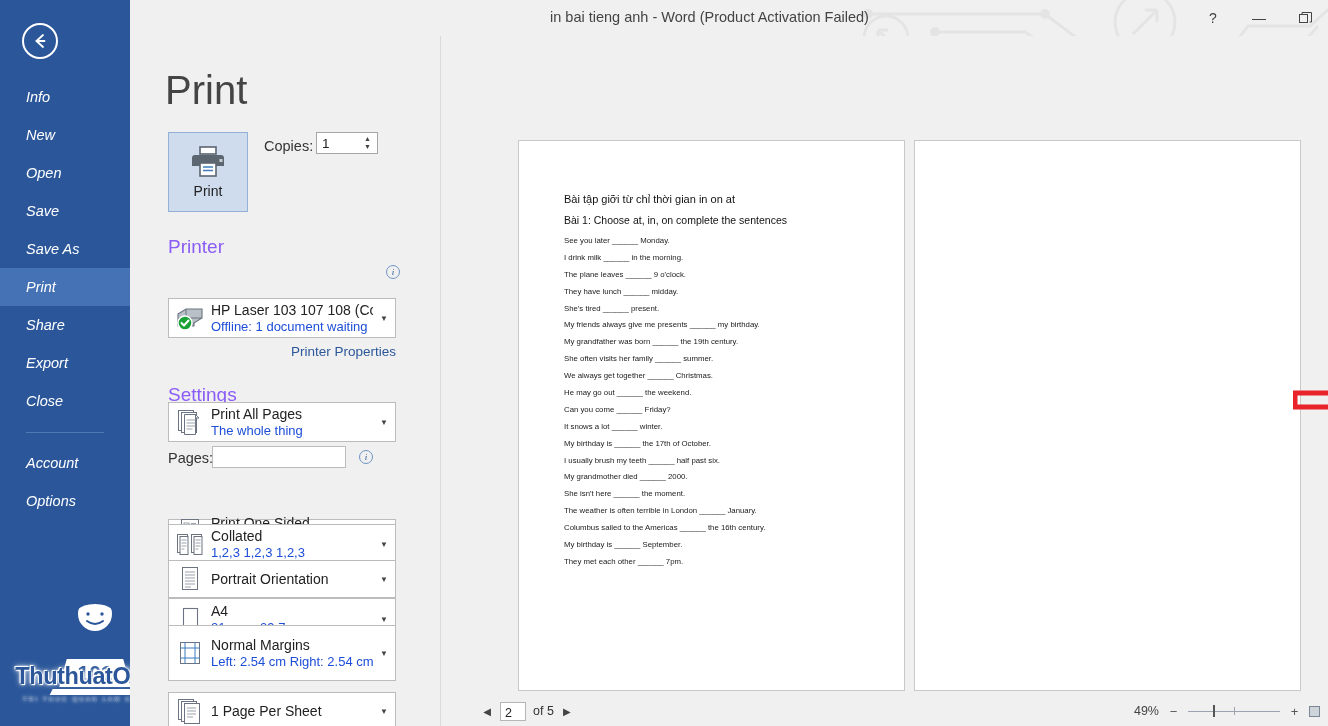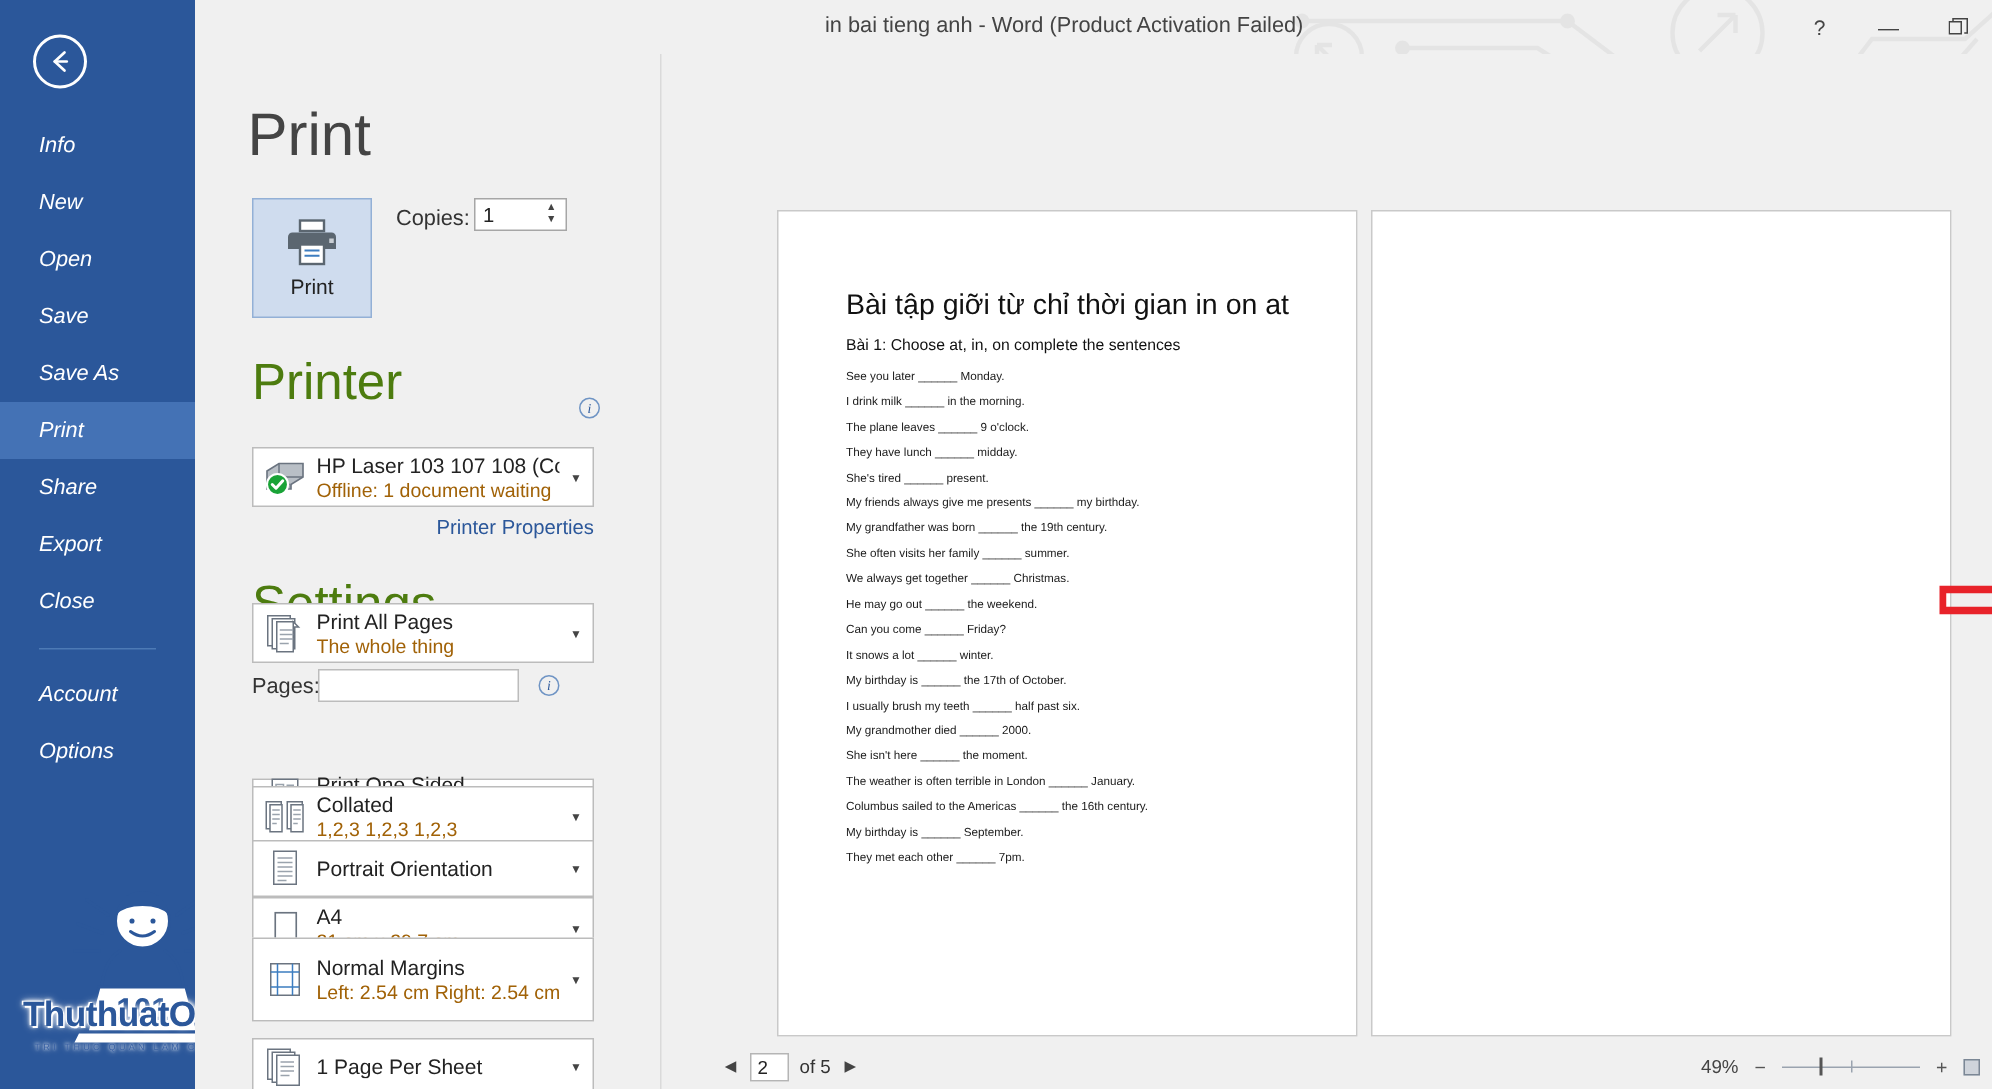--- a/index.html
+++ b/index.html
@@ -77,35 +77,35 @@
     background: #fff; border: 1px solid #a6a6a6; display: flex; align-items: center;
   }
   .spin input {
     width: 42px; border: 0; outline: 0; background: transparent;
     font-size: 13.5px; color: #222; padding-left: 5px;
     font-family: "Liberation Sans", sans-serif;
   }
   .spin-arrows { margin-left: auto; display: flex; flex-direction: column; width: 16px; padding-right: 3px; }
   .spin-arrows span { font-size: 7px; line-height: 8px; color: #444; text-align: center; }
 
-  .sect-h { position: absolute; font-size: 34px; color: #4d7c0f; font-weight: 300; }
+  .sect-h { position: absolute; font-size: 19px; color: #8b5cf6; font-weight: 300; }
   .info-i {
     position: absolute; width: 14px; height: 14px; border-radius: 50%;
     border: 1px solid #6f94c4; color: #2b579a; font-size: 9px; font-style: italic;
     display: flex; align-items: center; justify-content: center; font-family: "Liberation Serif", serif;
   }
 
   .combo {
     position: absolute; left: 38px; width: 228px; background: #fff;
     border: 1px solid #bcbcbc; display: flex; align-items: center;
   }
   .combo .cicon { width: 42px; display: flex; align-items: center; justify-content: center; flex: 0 0 42px; }
   .combo .ctxt { flex: 1; overflow: hidden; }
   .combo .c1 { font-size: 14px; color: #222; white-space: nowrap; }
-  .combo .c2 { font-size: 13px; color: #a16207; white-space: nowrap; margin-top: 1px; }
+  .combo .c2 { font-size: 13px; color: #1d4ed8; white-space: nowrap; margin-top: 1px; }
   .combo .carr { width: 22px; text-align: center; font-size: 8px; color: #444; flex: 0 0 22px; }
 
   .printer-combo { top: 262px; height: 40px; }
   .prop-link { position: absolute; right: 44px; top: 308px; font-size: 13.5px; color: #2b579a; }
 
   .pages-lbl { position: absolute; left: 38px; top: 414px; font-size: 14.5px; color: #333; }
   .pages-in {
     position: absolute; left: 82px; top: 410px; width: 134px; height: 22px;
     background: #fff; border: 1px solid #bcbcbc;
   }
@@ -121,21 +121,21 @@
     background: #f0f0f0; border-left: 1px solid #dadada;
   }
   .sheet {
     position: absolute; top: 104px; background: #ffffff;
     border: 1px solid #c9c9c9;
   }
   .sheet-a { left: 77px; width: 387px; height: 551px; }
   .sheet-b { left: 473px; width: 387px; height: 551px; }
 
   .doc { position: absolute; left: 45px; top: 52px; right: 26px; }
-  .doc h1 { font-size: 19px; font-weight: normal; color: #111; margin-bottom: 9px; }
+  .doc h1 { font-size: 11px; font-weight: normal; color: #111; margin-bottom: 9px; }
   .doc h2 { font-size: 10.5px; font-weight: normal; color: #111; margin-bottom: 11px; }
   .doc p { font-size: 7.8px; color: #1a1a1a; margin-bottom: 9.1px; line-height: 1; }
 
   .arrow-anno { position: absolute; left: 852px; top: 341px; width: 120px; height: 46px; }
 
   
   .statusbar {
     position: absolute; left: 440px; bottom: 0; right: 0; height: 30px;
     background: #f0f0f0; border-left: 1px solid #dadada;
   }

